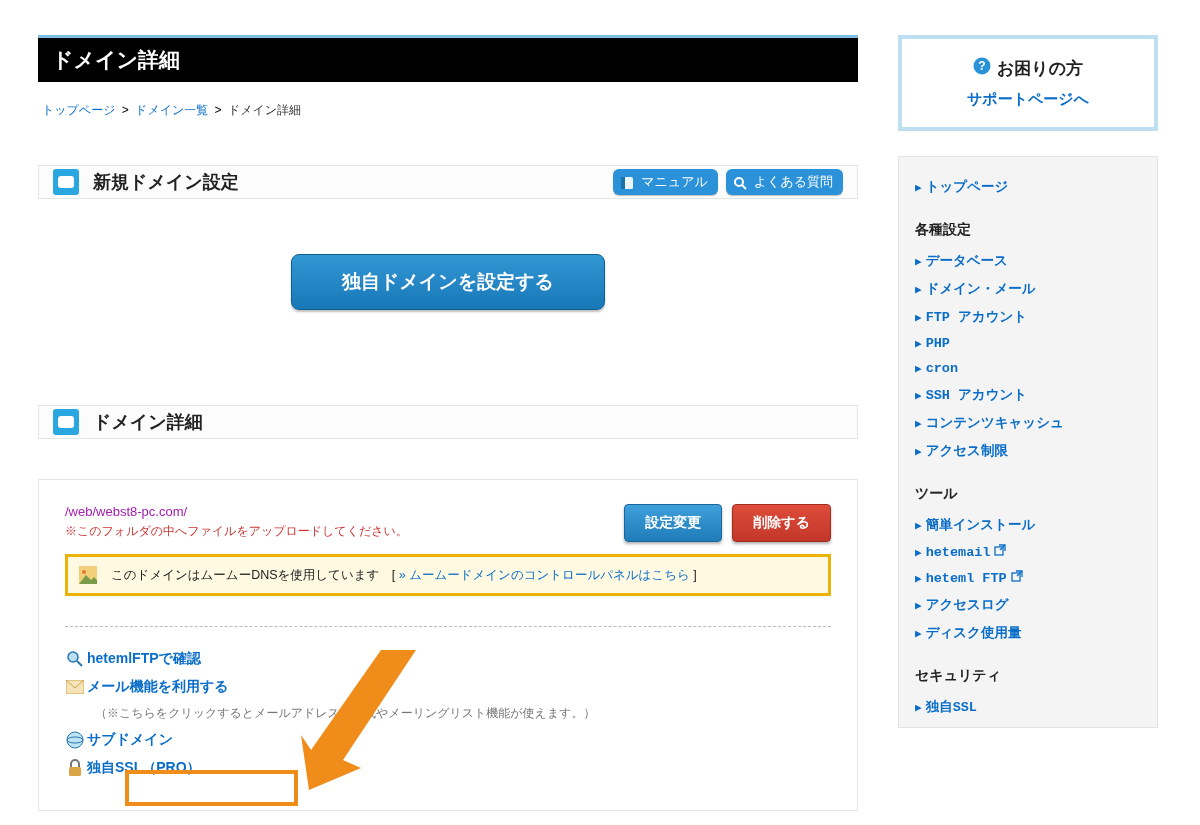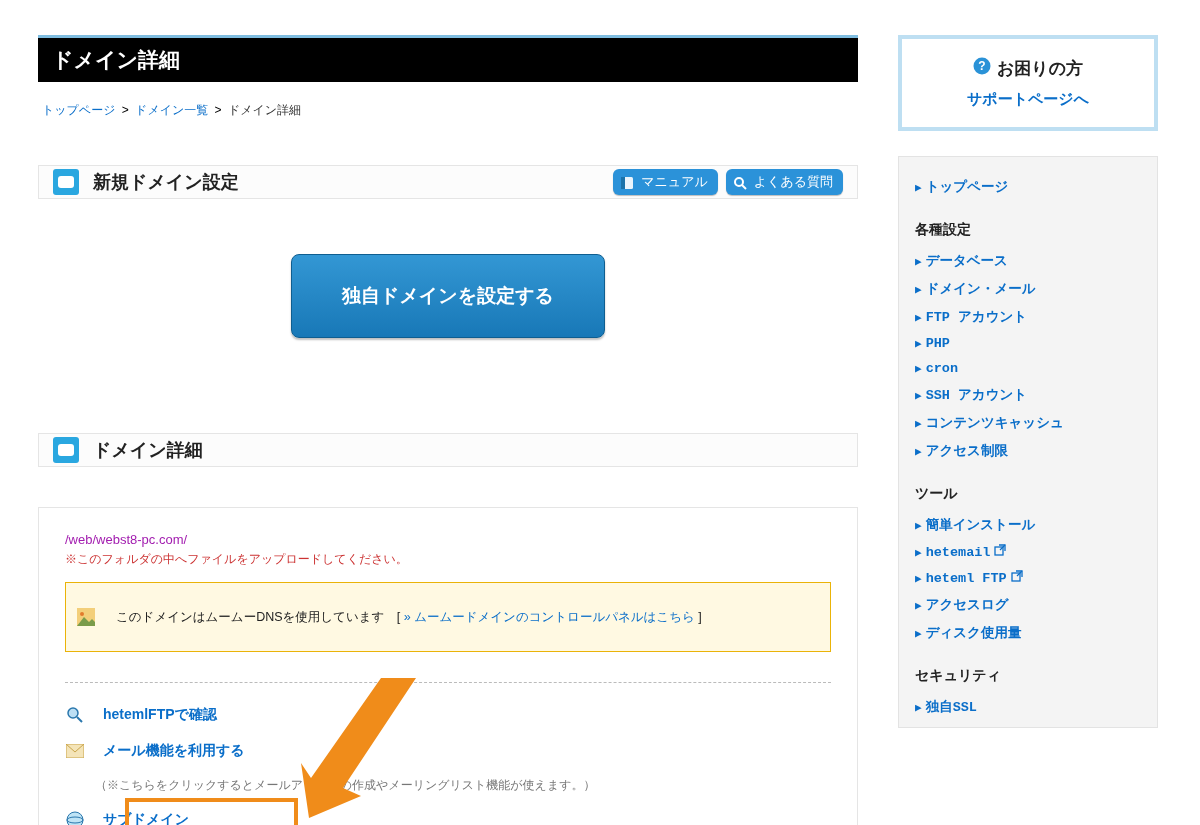--- a/index.html
+++ b/index.html
@@ -67,21 +67,21 @@
   }
   .chip .ci { width: 16px; height: 16px; display:inline-flex; align-items:center; justify-content:center; }
 
   .big-blue {
     display: inline-flex;
     align-items: center; justify-content: center;
     background: linear-gradient(#3397d4,#1878b7);
     color: #fff; font-size: 19px; font-weight: bold;
     border: 1px solid #0f5e90;
     border-radius: 8px;
-    padding: 28px 50px;
+    padding: 14px 50px;
     box-shadow: 0 2px 2px rgba(0,0,0,.25);
     cursor: pointer;
   }
   .bigwrap { text-align: center; padding: 55px 0; }
 
   
   .card {
     border: 1px solid #e5e5e5;
     margin-top: 40px;
     padding: 24px 26px;
@@ -94,31 +94,31 @@
   .btn2 {
     color:#fff; font-size:14px; font-weight:bold;
     padding:9px 20px; border-radius:4px; cursor:pointer;
     box-shadow: 0 2px 3px rgba(0,0,0,.3);
   }
   .btn-blue { background: linear-gradient(#3fa0dc,#1f7cb8); border:1px solid #196698; }
   .btn-red  { background: linear-gradient(#df4c3a,#c2372a); border:1px solid #9e2c20; }
 
   .muumuu {
     background: #fff9e2;
-    border: 1px solid #eab308;
-    padding: 24px 10px;
+    border: 3px solid #eab308;
+    padding: 8px 10px;
     font-size: 12.5px;
     margin-top: 14px;
-    display:flex; align-items:center; gap:20px;
+    display:flex; align-items:center; gap:13px;
   }
   .muumuu a { color:#0a6ec9; text-decoration:none; }
 
   .dotrule { border-top: 1px dashed #bbb; margin: 30px 0 22px; }
 
-  .links .row { display:flex; align-items:center; gap:18px; margin:16px 0; font-size:14px; }
+  .links .row { display:flex; align-items:center; gap:2px; margin:8px 0; font-size:14px; }
   .links a { color:#0a6ec9; font-weight:bold; text-decoration:none; }
   .links .sub { color:#777; font-size:12px; margin-left:30px; }
   .ic { width:20px; height:20px; display:inline-flex; align-items:center; justify-content:center; }
 
   .highlight-box {
     position:absolute;
     border:4px solid #f08c1a;
     left:86px; top:290px; width:165px; height:28px;
     pointer-events:none;
   }
@@ -201,20 +201,24 @@
               <rect x="0" y="0" width="16" height="12" rx="3" fill="#fff"></rect>
             </svg>
         </span>
         <span class="sec-title">ドメイン詳細</span>
       </div>
 
       <div class="card">
         <div class="path">/web/webst8-pc.com/</div>
         <div class="note">※このフォルダの中へファイルをアップロードしてください。</div>
 
+        <div class="btns2">
+          <span class="btn2 btn-blue">設定変更</span>
+          <span class="btn2 btn-red">削除する</span>
+        </div>
 
         <div class="muumuu">
           <span class="ic">
             <svg width="18" height="18" viewBox="0 0 18 18">
                 <rect width="18" height="18" fill="#f3cf7a"></rect>
                 <circle cx="5" cy="6" r="2" fill="#e37b2c"></circle>
                 <path d="M0 18 L7 9 L12 14 L15 11 L18 14 V18 Z" fill="#7a9c4a"></path>
               </svg>
           </span>
           <span>

